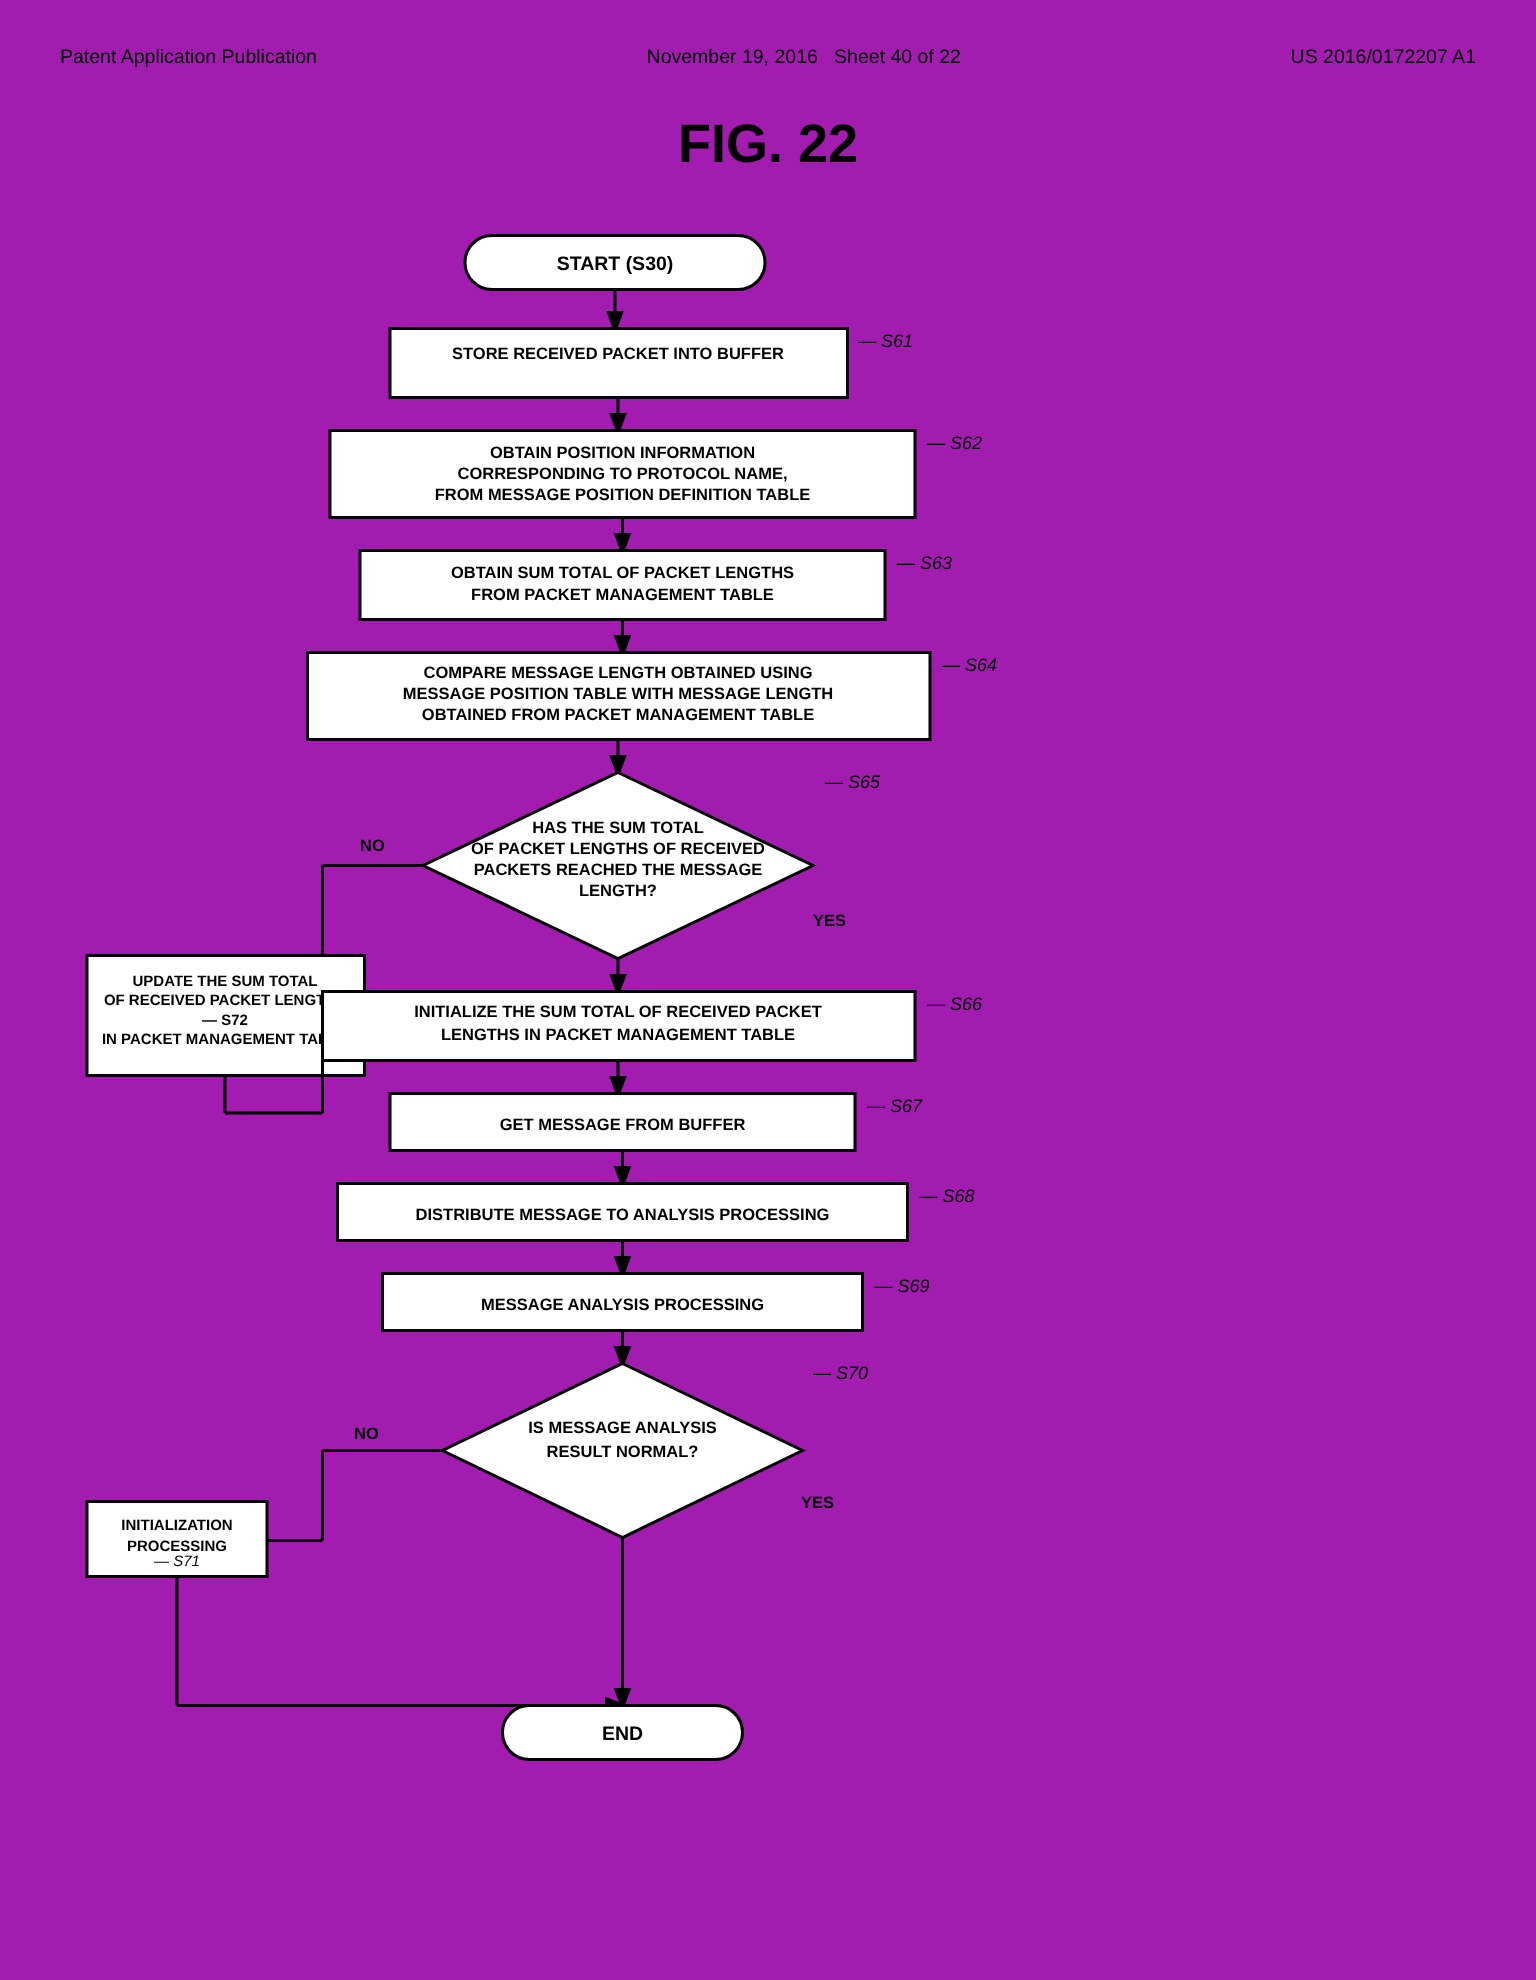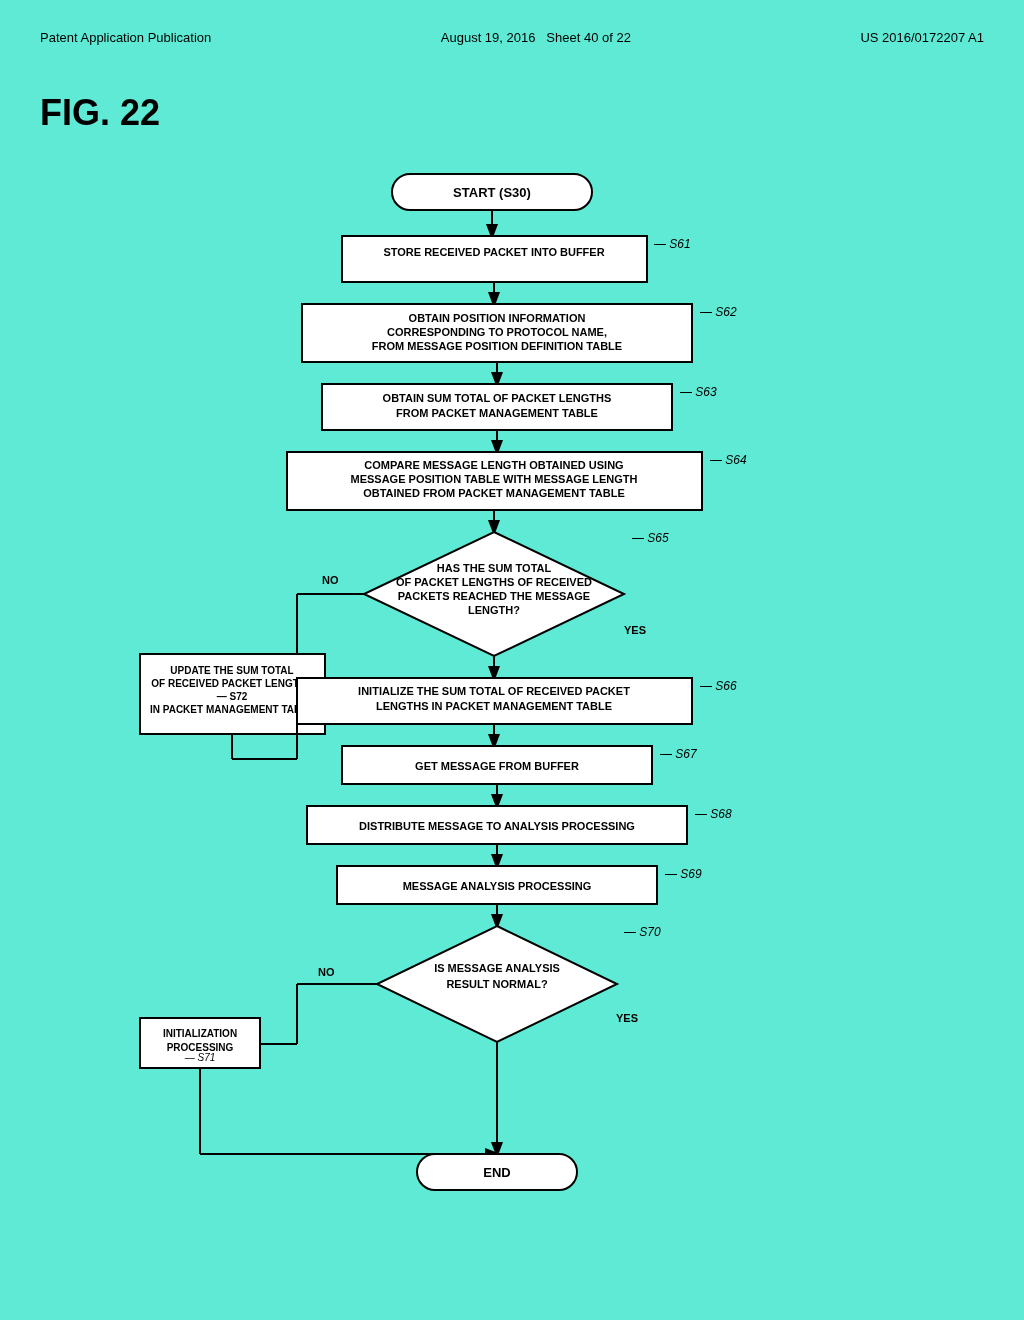--- a/index.html
+++ b/index.html
@@ -6,53 +6,54 @@
     body {
       background: #fff;
       font-family: Arial, sans-serif;
       width: 1024px;
       min-height: 1320px;
       position: relative;
     }
     .page {
       width: 1024px;
       min-height: 1320px;
-      background: #5eead4;
+      background: #a21caf;
       padding: 20px 40px;
     }
     .header {
       display: flex;
       justify-content: space-between;
       align-items: center;
       padding: 10px 0 20px 0;
       font-size: 13px;
       color: #000;
     }
     .fig-title {
+      text-align: center;
       font-size: 36px;
       font-weight: bold;
       margin-bottom: 30px;
-      margin-top: 27px;
+      margin-top: 10px;
     }
   </style>
 </head>
 <body>
 
 <div class="page">
   <div class="header">
     <span>Patent Application Publication</span>
     <span>
-      <span>August 19, 2016</span>&nbsp;&nbsp;&nbsp;<span>Sheet 40 of 22</span>
+      <span>November 19, 2016</span>&nbsp;&nbsp;&nbsp;<span>Sheet 40 of 22</span>
     </span>
     <span>US 2016/0172207 A1</span>
   </div>
 
   <div class="fig-title">FIG. 22</div>
 
-  <div style="display:flex; justify-content:center;">
+  <div style="display:flex; ">
   <svg width="780" height="1100" viewBox="0 0 780 1100" xmlns="http://www.w3.org/2000/svg">
 
     <defs>
       <marker id="arrow" markerWidth="8" markerHeight="8" refX="6" refY="3" orient="auto">
         <path d="M0,0 L0,6 L8,3 z" fill="#000"></path>
       </marker>
     </defs>
 
     <rect x="270" y="10" width="200" height="36" rx="18" ry="18" fill="#fff" stroke="#000" stroke-width="2"></rect>
     <text x="370" y="33" text-anchor="middle" font-size="13" font-weight="bold" font-family="Arial">START (S30)</text>

